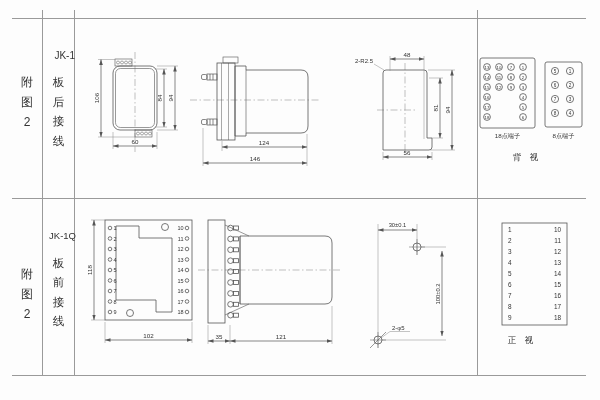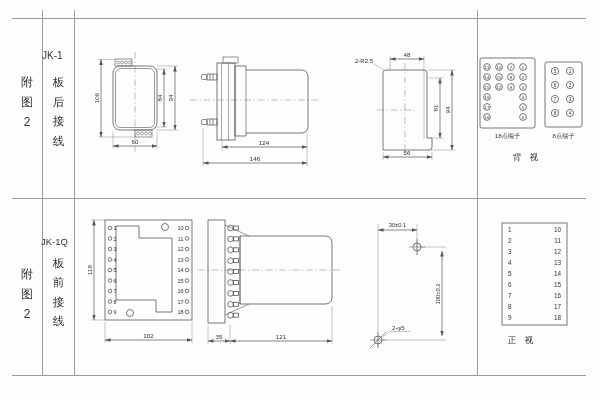--- a/index.html
+++ b/index.html
@@ -1,20 +1,20 @@
 <!DOCTYPE html>
 <html><head>
 <meta charset="utf-8">
 <style>
   html,body{margin:0;padding:0;background:#fff;}
   .sheet{position:relative;width:600px;height:400px;background:#fdfdfd;
          font-family:"Liberation Sans","DejaVu Sans",sans-serif;color:#333;overflow:hidden;}
   .gl{position:absolute;background:#9a9a9a;}
   .vstack{position:absolute;text-align:center;color:#333;}
-  .hlabel{position:absolute;text-align:left;color:#333;}
+  .hlabel{position:absolute;text-align:right;color:#333;}
   svg{position:absolute;overflow:visible;}
   svg text{font-family:"Liberation Sans","DejaVu Sans",sans-serif;fill:#333;stroke:none;}
   .ln{stroke:#555;fill:none;stroke-width:.8;}
   .thin{stroke:#8a8a8a;fill:none;stroke-width:.5;}
   .cl{stroke:#999;fill:none;stroke-width:.6;stroke-dasharray:7 2.5 1.5 2.5;}
   .dim{stroke:#555;fill:none;stroke-width:.7;}
 </style>
 </head>
 <body>
 
@@ -38,21 +38,21 @@
     <div>后</div>
     <div>接</div>
     <div>线</div>
   </div>
 
   <div class="vstack" style="left:12px;top:264px;width:30px;font-size:12px;line-height:20px">
     <div>附</div>
     <div>图</div>
     <div>2</div>
   </div>
-  <div class="hlabel" style="left:41px;top:236px;width:35px;font-size:9.5px">JK-1Q</div>
+  <div class="hlabel" style="left:41px;top:230px;width:35px;font-size:9.5px">JK-1Q</div>
   <div class="vstack" style="left:42px;top:254px;width:33px;font-size:11.5px;line-height:19.3px">
     <div>板</div>
     <div>前</div>
     <div>接</div>
     <div>线</div>
   </div>
 
   <svg style="left:88px;top:46px" width="100" height="112" viewBox="0 0 100 112">
     <defs>
         <marker id="a1" markerWidth="6" markerHeight="4" refX="5.5" refY="1.8" orient="auto-start-reverse" markerUnits="userSpaceOnUse">

